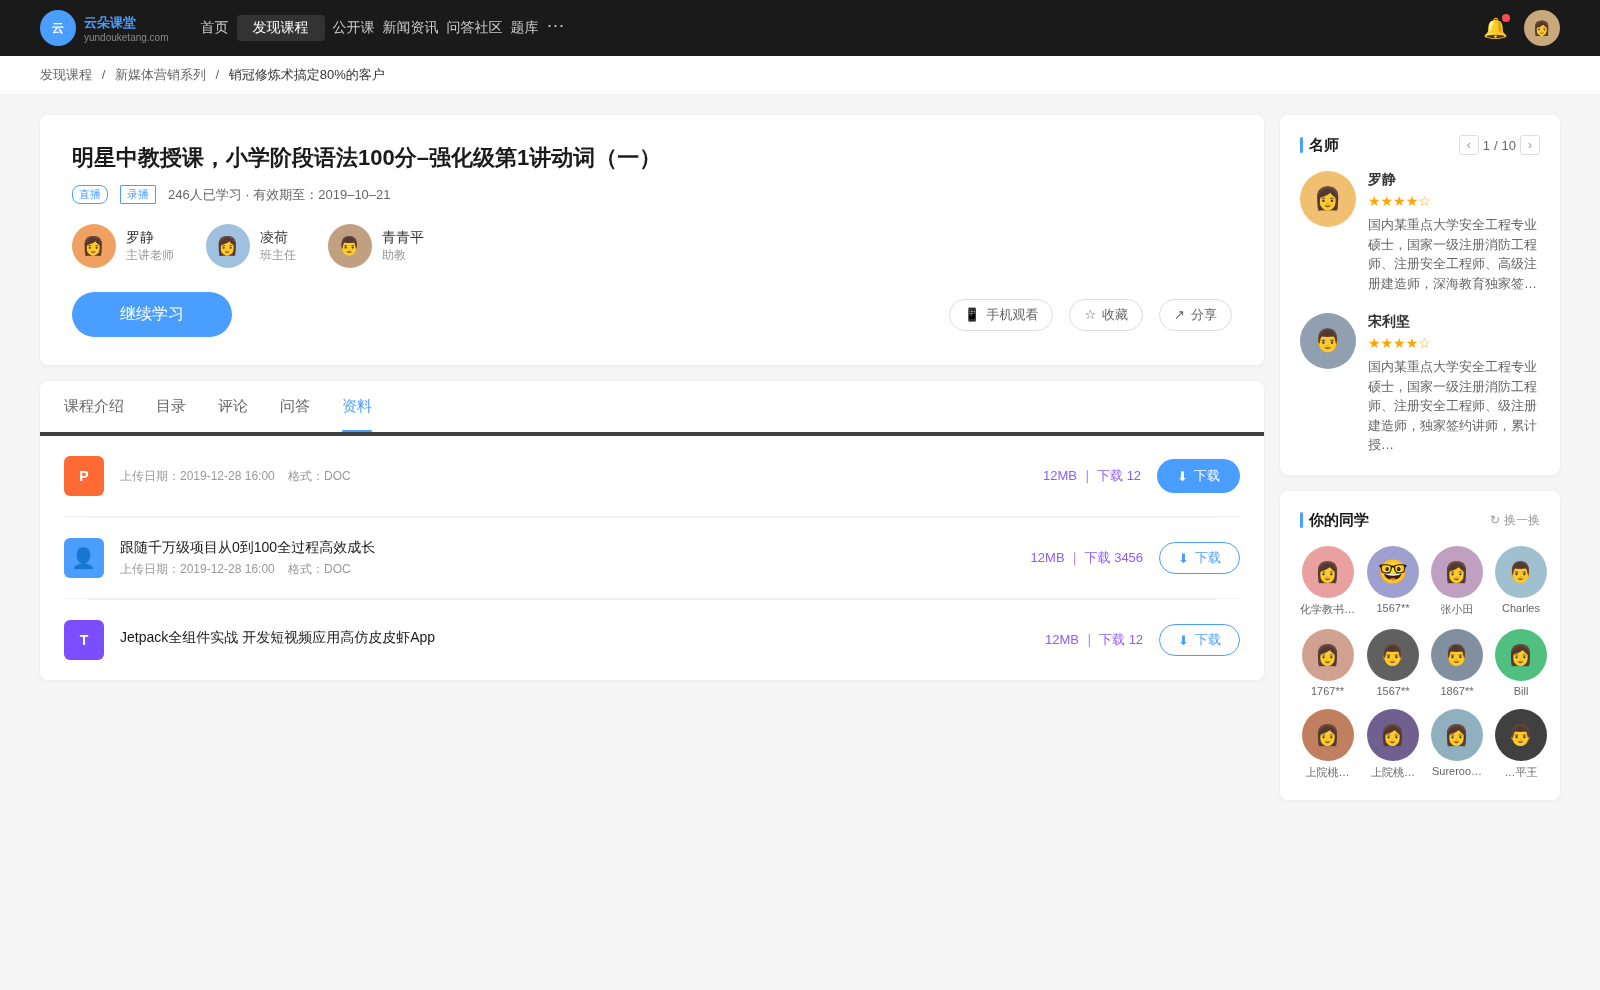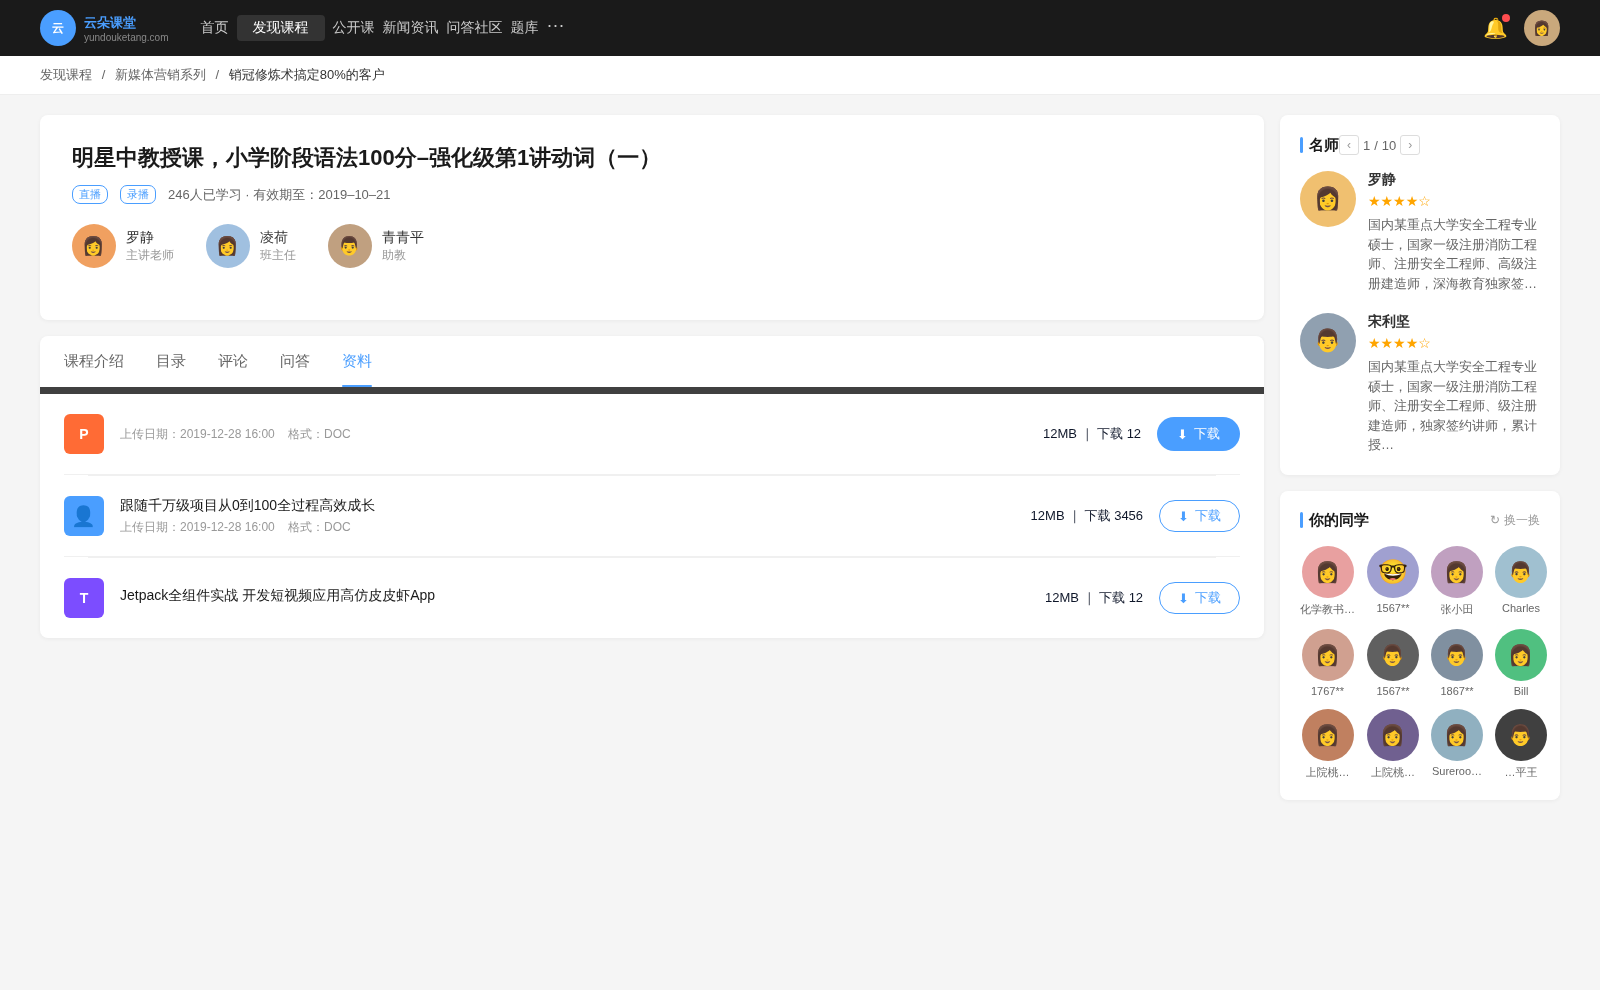--- a/index.html
+++ b/index.html
@@ -30,21 +30,21 @@
     .main-layout { display: flex; gap: 16px; padding: 20px 40px; max-width: 1600px; margin: 0 auto; }
 
     
     .left-content { flex: 1; }
 
     
     .course-card { background: white; border-radius: 8px; padding: 28px 32px; margin-bottom: 16px; box-shadow: 0 1px 4px rgba(0,0,0,0.05); }
     .course-title { font-size: 22px; font-weight: bold; color: #1a1a1a; margin-bottom: 12px; }
     .course-meta { display: flex; align-items: center; gap: 12px; margin-bottom: 20px; color: #666; font-size: 13px; }
     .tag-live { border: 1px solid #4a9eff; color: #4a9eff; padding: 1px 6px; border-radius: 8px; font-size: 11px; }
-    .tag-record { border: 1px solid #4a9eff; color: #4a9eff; padding: 1px 6px; border-radius: 7px; font-size: 11px; }
+    .tag-record { border: 1px solid #4a9eff; color: #4a9eff; padding: 1px 6px; border-radius: 1px; font-size: 11px; }
     .teachers { display: flex; gap: 32px; margin-bottom: 24px; }
     .teacher-item { display: flex; align-items: center; gap: 10px; }
     .teacher-avatar-placeholder { width: 44px; height: 44px; border-radius: 50%; display: flex; align-items: center; justify-content: center; font-size: 18px; }
     .ta1 { background: #f0a060; }
     .ta2 { background: #a0c0e0; }
     .ta3 { background: #c0a080; }
     .teacher-name { font-size: 14px; font-weight: 500; }
     .teacher-role { font-size: 12px; color: #999; }
     .progress-section { margin-bottom: 24px; }
     .progress-header { display: flex; align-items: center; gap: 12px; margin-bottom: 8px; }
@@ -52,46 +52,46 @@
     .progress-label { color: #999; font-size: 13px; }
     .progress-bar-bg { background: #e8e8e8; border-radius: 4px; height: 6px; width: 200px; }
     .progress-bar-fill { background: #4a9eff; border-radius: 4px; height: 6px; }
     .course-actions { display: flex; align-items: center; justify-content: space-between; }
     .btn-continue { background: #4a9eff; color: white; border: none; border-radius: 24px; padding: 12px 48px; font-size: 16px; cursor: pointer; font-weight: 500; }
     .action-btns { display: flex; gap: 16px; }
     .action-btn { display: flex; align-items: center; gap: 6px; color: #666; font-size: 13px; cursor: pointer; border: 1px solid #ddd; border-radius: 20px; padding: 6px 14px; }
 
     
     .tabs-section { background: white; border-radius: 8px; box-shadow: 0 1px 4px rgba(0,0,0,0.05); }
-    .tabs-nav { display: flex; gap: 32px; padding: 0 24px; border-bottom: 7px solid #404040; }
+    .tabs-nav { display: flex; gap: 32px; padding: 0 24px; border-bottom: 4px solid #404040; }
     .tab-item { padding: 16px 0; font-size: 15px; color: #666; cursor: pointer; position: relative; }
     .tab-item.active { color: #4a9eff; }
     .tab-item.active::after { content: ''; position: absolute; bottom: 0; left: 0; right: 0; height: 2px; background: #4a9eff; border-radius: 1px; }
 
     
     .resource-list { padding: 0 24px; }
     .resource-item { display: flex; align-items: center; padding: 20px 0; border-bottom: 1px solid #f0f0f0; gap: 16px; }
     .resource-item:last-child { border-bottom: none; }
     .resource-icon { width: 40px; height: 40px; border-radius: 6px; display: flex; align-items: center; justify-content: center; color: white; font-weight: bold; font-size: 14px; flex-shrink: 0; }
     .ri-orange { background: #ff6b35; }
     .ri-blue { background: #4a9eff; }
     .ri-purple { background: #7c4dff; }
     .resource-info { flex: 1; }
     .resource-name { font-size: 14px; font-weight: 500; color: #1a1a1a; margin-bottom: 4px; }
     .resource-meta { font-size: 12px; color: #999; }
-    .resource-stats { color: #0f172a; font-size: 13px; white-space: nowrap; }
+    .resource-stats { color: #8b5cf6; font-size: 13px; white-space: nowrap; }
     .btn-download { display: flex; align-items: center; gap: 6px; border: 1px solid #4a9eff; color: #4a9eff; border-radius: 20px; padding: 6px 18px; font-size: 13px; cursor: pointer; background: white; white-space: nowrap; }
     .btn-download-filled { background: #4a9eff; color: white; border: none; border-radius: 20px; padding: 8px 20px; font-size: 13px; cursor: pointer; display: flex; align-items: center; gap: 6px; white-space: nowrap; }
 
     
     .right-sidebar { width: 280px; flex-shrink: 0; }
 
     
     .sidebar-card { background: white; border-radius: 8px; padding: 20px; box-shadow: 0 1px 4px rgba(0,0,0,0.05); margin-bottom: 16px; }
-    .sidebar-card-header { display: flex; align-items: center; justify-content: flex-start; margin-bottom: 16px; }
+    .sidebar-card-header { display: flex; align-items: center; justify-content: space-between; margin-bottom: 16px; }
     .sidebar-card-title { font-size: 15px; font-weight: bold; color: #1a1a1a; display: flex; align-items: center; gap: 6px; }
     .sidebar-card-title::before { content: ''; width: 3px; height: 16px; background: #4a9eff; border-radius: 2px; display: inline-block; }
     .pagination-ctrl { display: flex; align-items: center; gap: 4px; font-size: 13px; color: #666; }
     .page-arrow { cursor: pointer; color: #999; font-size: 12px; border: 1px solid #ddd; width: 20px; height: 20px; display: flex; align-items: center; justify-content: center; border-radius: 3px; }
 
     .teacher-row { display: flex; gap: 12px; margin-bottom: 20px; }
     .teacher-row:last-child { margin-bottom: 0; }
     .tra-placeholder { width: 56px; height: 56px; border-radius: 50%; display: flex; align-items: center; justify-content: center; font-size: 22px; }
     .tra1 { background: #f0c070; }
     .tra2 { background: #90a0b0; }
@@ -193,20 +193,37 @@
         <div class="teacher-item">
           <div class="teacher-avatar-placeholder ta3">👨</div>
           <div>
             <div class="teacher-name">青青平</div>
             <div class="teacher-role">助教</div>
           </div>
         </div>
       </div>
 
 
+      <div class="course-actions">
+        <button class="btn-continue">继续学习</button>
+        <div class="action-btns">
+          <div class="action-btn">
+            <span>📱</span>
+            <span>手机观看</span>
+          </div>
+          <div class="action-btn">
+            <span>☆</span>
+            <span>收藏</span>
+          </div>
+          <div class="action-btn">
+            <span>↗</span>
+            <span>分享</span>
+          </div>
+        </div>
+      </div>
     </div>
 
     <div class="tabs-section">
       <div class="tabs-nav">
         <span class="tab-item">课程介绍</span>
         <span class="tab-item">目录</span>
         <span class="tab-item">评论</span>
         <span class="tab-item">问答</span>
         <span class="tab-item active">资料</span>
       </div>

